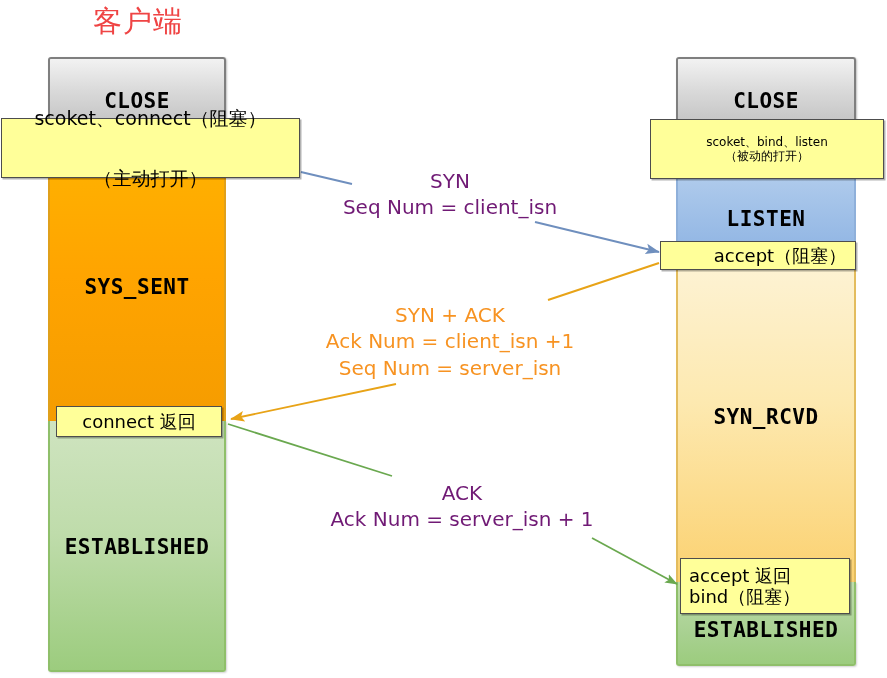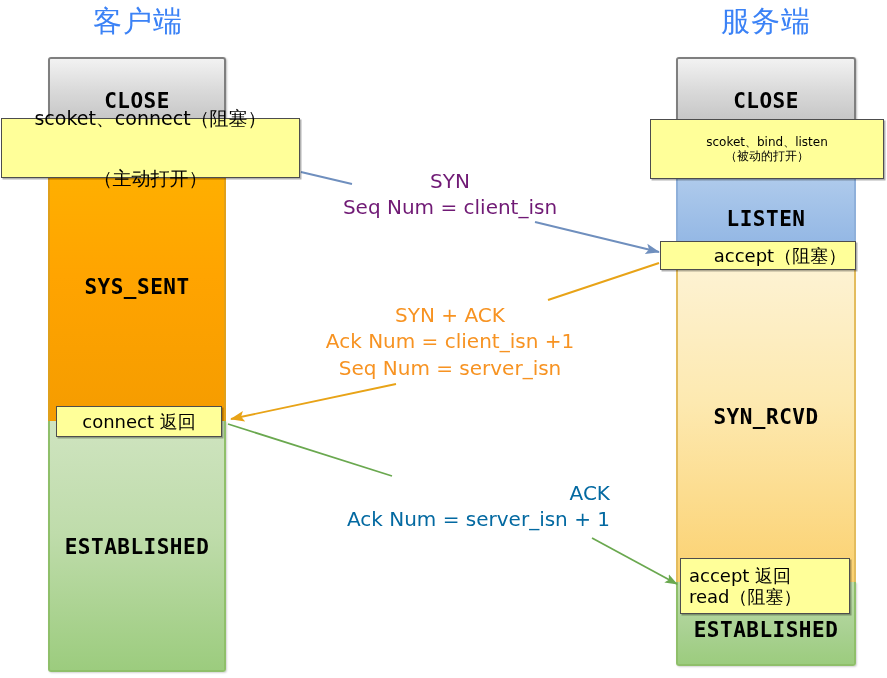--- a/index.html
+++ b/index.html
@@ -18,21 +18,21 @@
     position: absolute;
     left: 0; top: 0;
     width: 887px;
     height: 678px;
   }
 
   
   .col-title {
     position: absolute;
     font-size: 29px;
-    color: #3b82f6;
+    color: #ef4444;
     font-family: "DejaVu Sans", "Liberation Sans", sans-serif;
     text-align: center;
     white-space: nowrap;
     letter-spacing: 1px;
   }
   #client-title { left: 38px; top: 2px; width: 200px; }
   #server-title { left: 666px; top: 2px; width: 200px; }
 
   
   .bar {
@@ -155,38 +155,37 @@
     text-align: center;
     font-family: "DejaVu Sans", "Liberation Sans", sans-serif;
     font-size: 20px;
     line-height: 1.32;
     white-space: nowrap;
     font-weight: normal;
   }
   .msg .ln { display: block; }
   #msg-syn      { left: 290px; top: 168px; width: 320px; color: #701a75; }
   #msg-synack   { left: 290px; top: 302px; width: 320px; color: #f79322; }
-  #msg-ack      { left: 290px; top: 480px; width: 320px; color: #0369a1; text-align: right; }
+  #msg-ack      { left: 302px; top: 480px; width: 320px; color: #701a75; }
 
   svg#arrows {
     position: absolute;
     left: 0; top: 0;
     width: 887px;
     height: 678px;
     overflow: visible;
     pointer-events: none;
   }
 </style>
 </head>
 <body>
 
 <div id="diagram">
 
   <div class="col-title" id="client-title">客户端</div>
-  <div class="col-title" id="server-title">服务端</div>
 
   <div class="bar" id="bar-client-close">
     <span class="bar-label" style="top:30px;">CLOSE</span>
   </div>
 
   <div class="bar" id="bar-client-syssent">
     <span class="bar-label" style="top:144px;">SYS_SENT</span>
   </div>
 
   <div class="bar" id="bar-client-established">
@@ -267,16 +266,16 @@
     <span class="ln">scoket、bind、listen</span>
     <span class="ln">（被动的打开）</span>
   </div>
 
   <div class="note" id="note-server-accept">
     <span class="ln">accept（阻塞）</span>
   </div>
 
   <div class="note" id="note-server-accept-return">
     <span class="ln">accept 返回</span>
-    <span class="ln">read（阻塞）</span>
+    <span class="ln">bind（阻塞）</span>
   </div>
 
 </div>
 
 </body></html>

